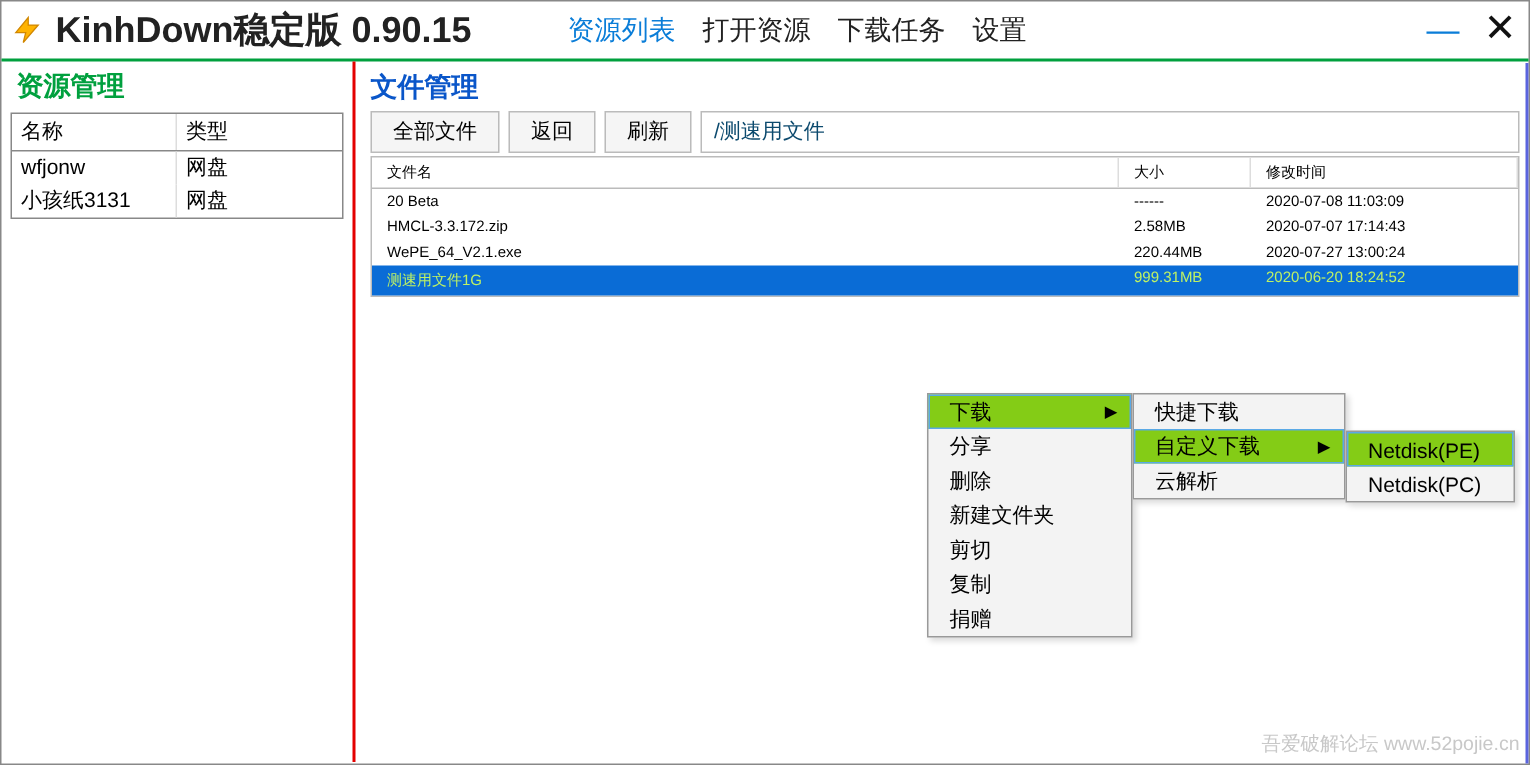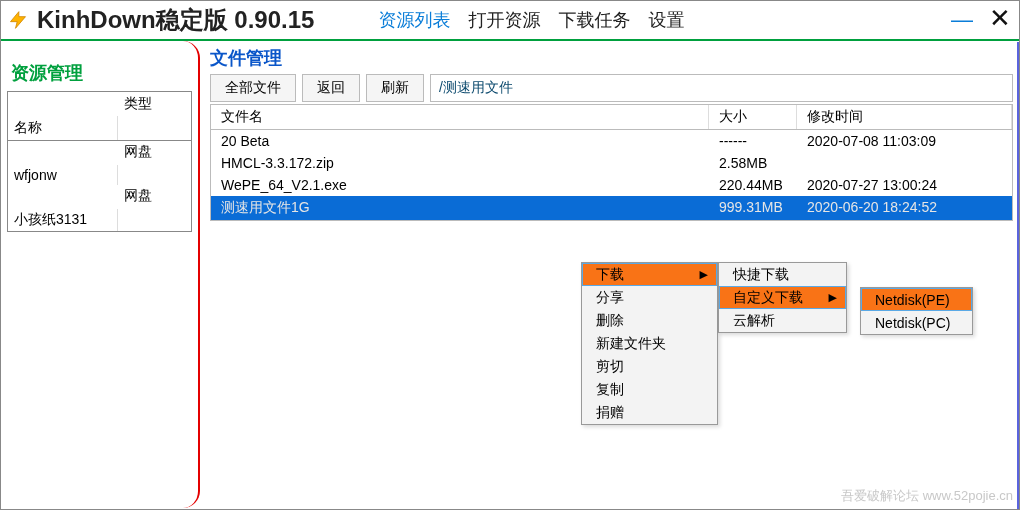--- a/index.html
+++ b/index.html
@@ -12,52 +12,52 @@
 .logo { width: 22px; height: 22px; display:flex; align-items:center; justify-content:center; }
 .title-text { font-size: 24px; font-weight: 600; color: #222; }
 .nav { display: flex; gap: 18px; margin-left: 56px; flex: 1; }
 .nav-item { font-size: 18px; color: #222; cursor: pointer; }
 .nav-item.active { color: #0a7dd8; }
 .win-controls { display: flex; gap: 12px; }
 .win-min { width: 26px; font-size: 22px; text-align:center; color:#0a7dd8; cursor:pointer; }
 .win-close { width: 26px; font-size: 26px; line-height: 22px; text-align:center; color:#111; cursor:pointer; }
 
 .body-area { display: flex; height: calc(100% - 41px); }
-.sidebar { width: 199px; border-right: 2px solid #e40000; padding: 18px 6px; border-radius: 17px; }
+.sidebar { width: 236px; border-right: 2px solid #e40000; padding: 2px 6px; }
 .side-title { color: #00a03e; font-size: 18px; font-weight: 700; margin: 2px 4px 6px; }
 .side-table { width: 100%; border: 1px solid #888; }
 .side-head { display: flex; background: #fff; border-bottom: 1px solid #888; }
 .side-col, .side-cell { padding: 3px 6px; font-size: 14px; }
-.side-col:first-child, .side-cell:first-child { width: 110px; border-right: 1px solid #ddd; margin-top: 24px; }
+.side-col:first-child, .side-cell:first-child { width: 110px; border-right: 1px solid #ddd; }
 .side-row { display: flex; }
 .side-row .side-cell { padding: 2px 6px; }
 
 .main { flex: 1; padding: 3px 6px 6px 10px; position: relative; }
 .main-title { color: #0a56c9; font-size: 18px; font-weight: 700; margin: 2px 0 4px; }
 .toolbar { display: flex; align-items: stretch; gap: 0; margin-bottom: 2px; border-radius: 10px; }
 .tb-btn { background:#f5f5f5; border:1px solid #bbb; padding: 4px 14px; font-size: 14px; cursor:pointer; margin-right: 6px; }
 .path-input { flex:1; border:1px solid #bbb; padding: 4px 8px; font-size: 14px; color:#0c4a6e; }
 
 .filetable { border:1px solid #bbb; border-top:1px solid #bbb; }
 .ft-head { display:flex; border-bottom:1px solid #bbb; }
-.ft-col, .ft-cell { padding: 3px 10px; font-size: 14px; }
+.ft-col, .ft-cell { padding: 3px 10px; font-size: 10px; }
 .ft-col { border-right:1px solid #ddd; }
 .c-name { flex: 0 0 498px; }
 .c-size { flex: 0 0 88px; }
 .c-time { flex: 1; }
 .ft-row { display:flex; }
-.ft-row.selected { background:#0a6cd6; color:#e5e5e5; }
+.ft-row.selected { background:#0a6cd6; color:#bef264; }
 .ft-row .ft-cell { border:none; }
 
 .menu { position:absolute; background:#f3f3f3; border:1px solid #999; box-shadow:2px 2px 4px rgba(0,0,0,.15); font-size:14px; }
 .menu-item { display:flex; align-items:center; padding:3px 14px; height:23px; position:relative; cursor:pointer; }
-.menu-item.highlight { background:#f97316; border:1px solid #5aa9e6; padding:2px 13px; }
+.menu-item.highlight { background:#84cc16; border:1px solid #5aa9e6; padding:2px 13px; }
 .menu-item .arrow { position:absolute; right:8px; font-size:11px; }
 .menu.m1 { left:381px; top:221px; width:137px; }
-.menu.m2 { left:518px; top:221px; width:129px; }
+.menu.m2 { left:518px; top:221px; width:142px; }
 .menu.m3 { left:660px; top:246px; width:113px; }
 
 .watermark { position:absolute; right:6px; bottom:4px; color:#c8c8c8; font-size:13px; pointer-events:none; }
 </style>
 </head>
 <body>
 
 <div class="window">
   <div class="titlebar">
     <div class="logo">
@@ -112,20 +112,21 @@
           <div class="ft-col c-time">修改时间</div>
         </div>
         <div class="ft-row">
           <div class="ft-cell c-name">20 Beta</div>
           <div class="ft-cell c-size">------</div>
           <div class="ft-cell c-time">2020-07-08 11:03:09</div>
         </div>
         <div class="ft-row">
           <div class="ft-cell c-name">HMCL-3.3.172.zip</div>
           <div class="ft-cell c-size">2.58MB</div>
+          <div class="ft-cell c-time">2020-07-07 17:14:43</div>
         </div>
         <div class="ft-row">
           <div class="ft-cell c-name">WePE_64_V2.1.exe</div>
           <div class="ft-cell c-size">220.44MB</div>
           <div class="ft-cell c-time">2020-07-27 13:00:24</div>
         </div>
         <div class="ft-row selected">
           <div class="ft-cell c-name">测速用文件1G</div>
           <div class="ft-cell c-size">999.31MB</div>
           <div class="ft-cell c-time">2020-06-20 18:24:52</div>

